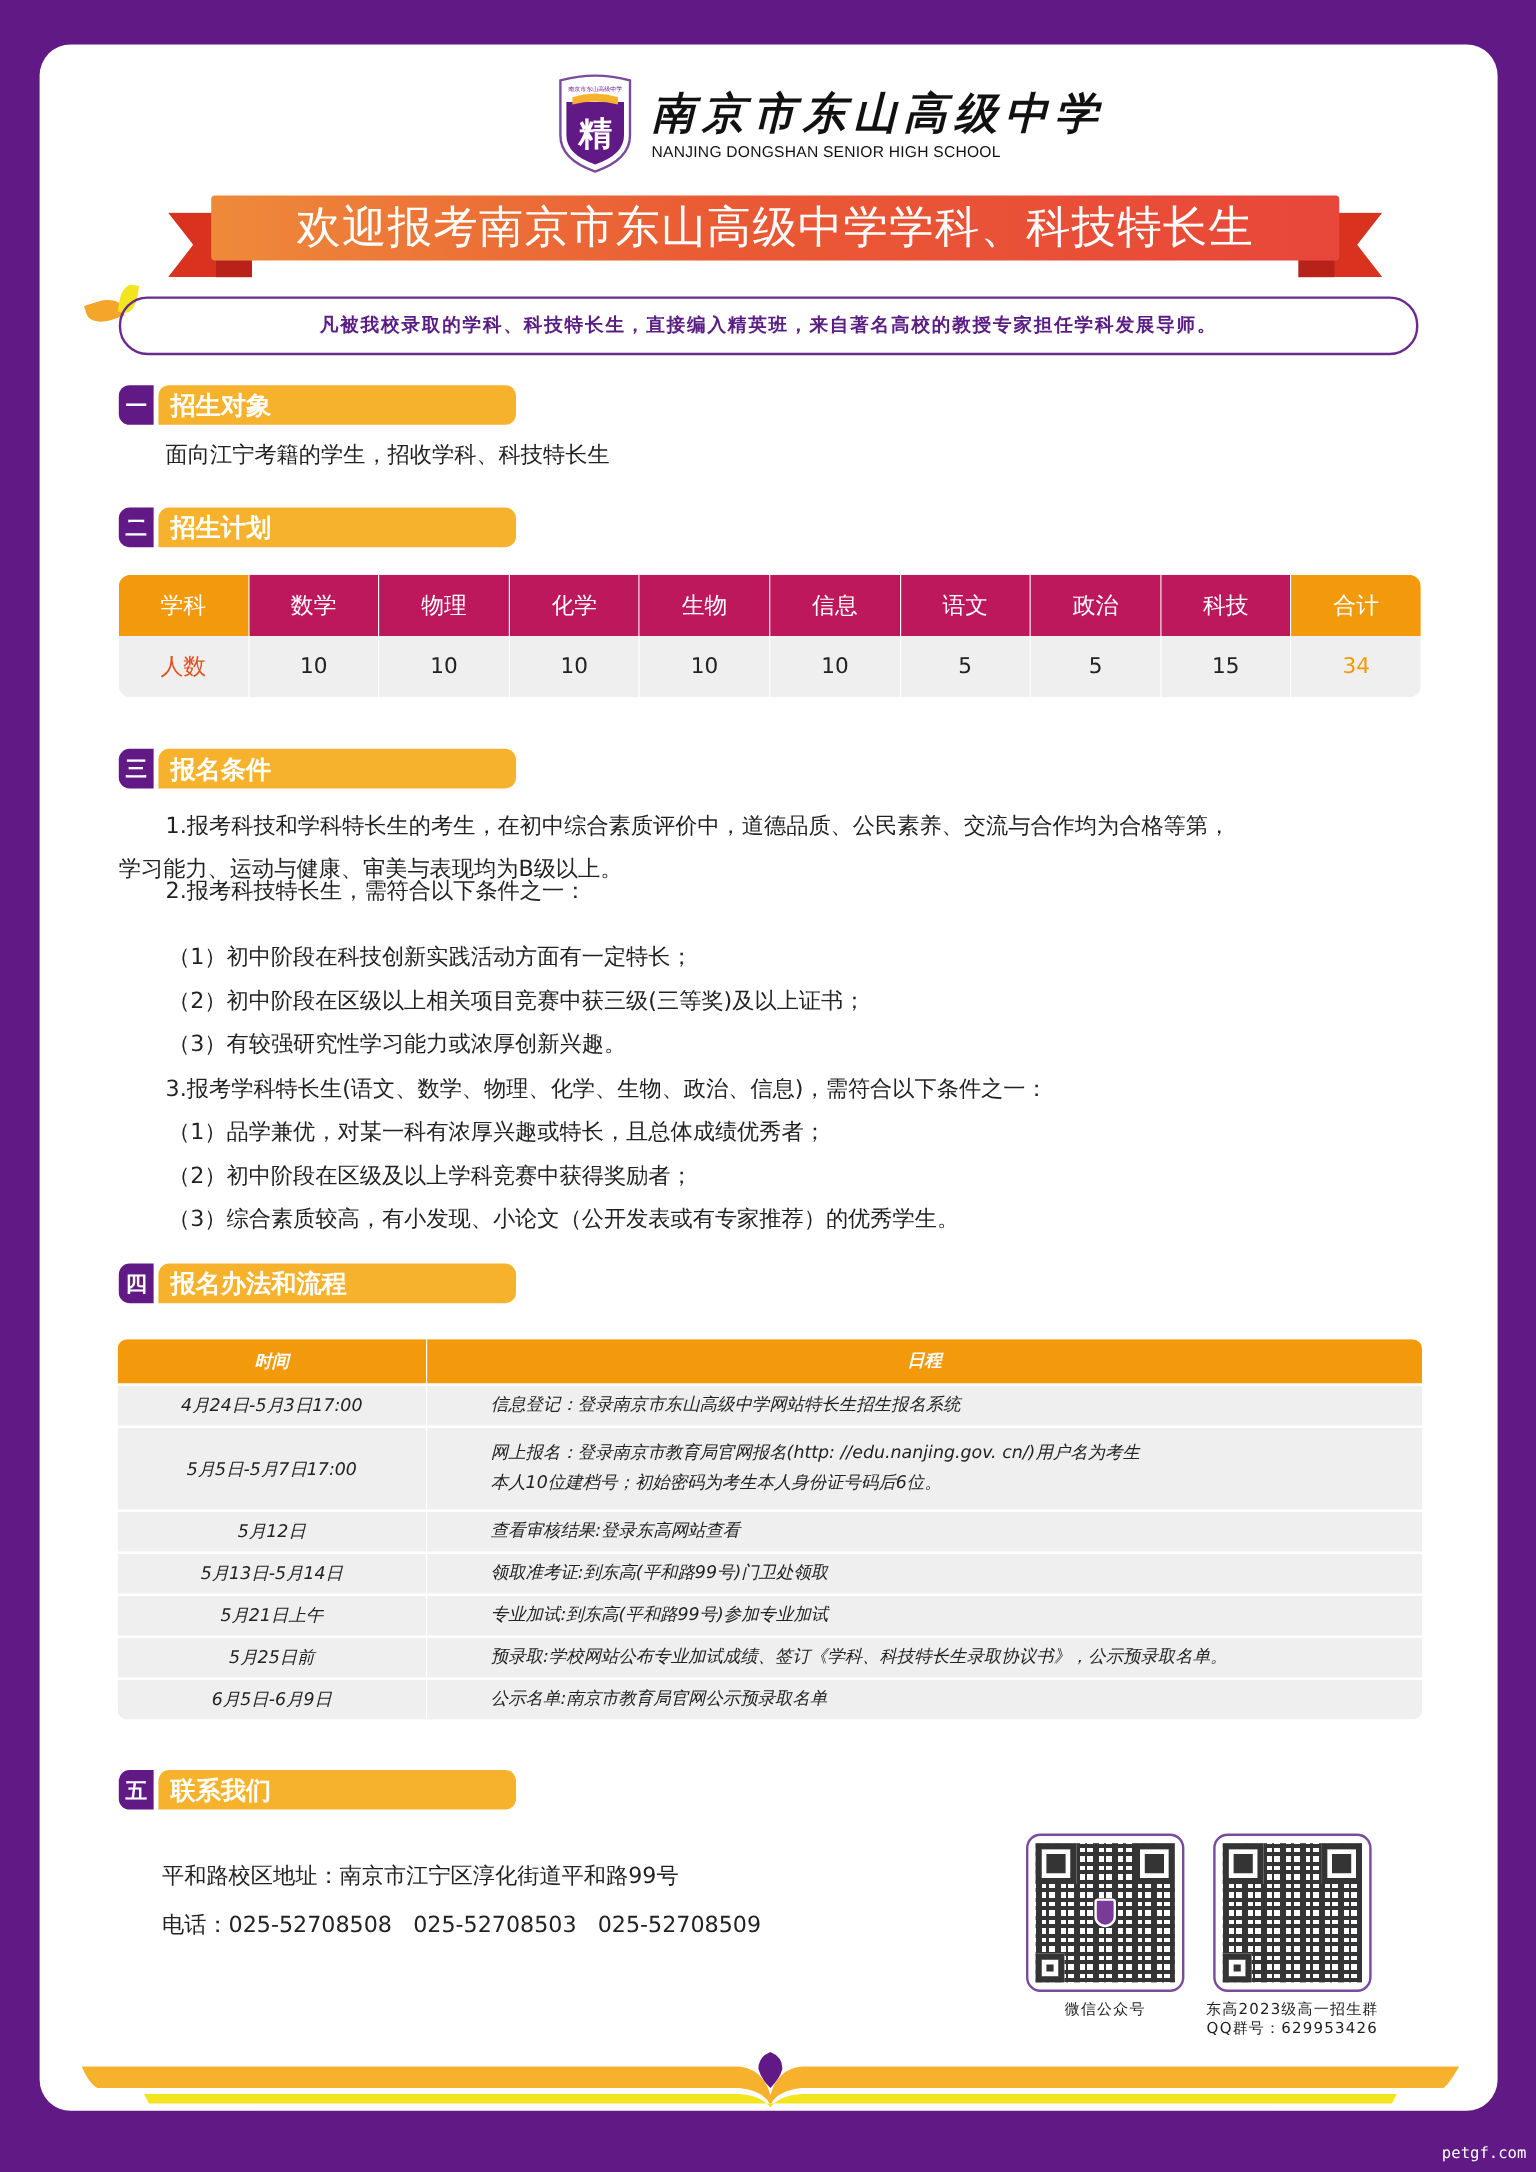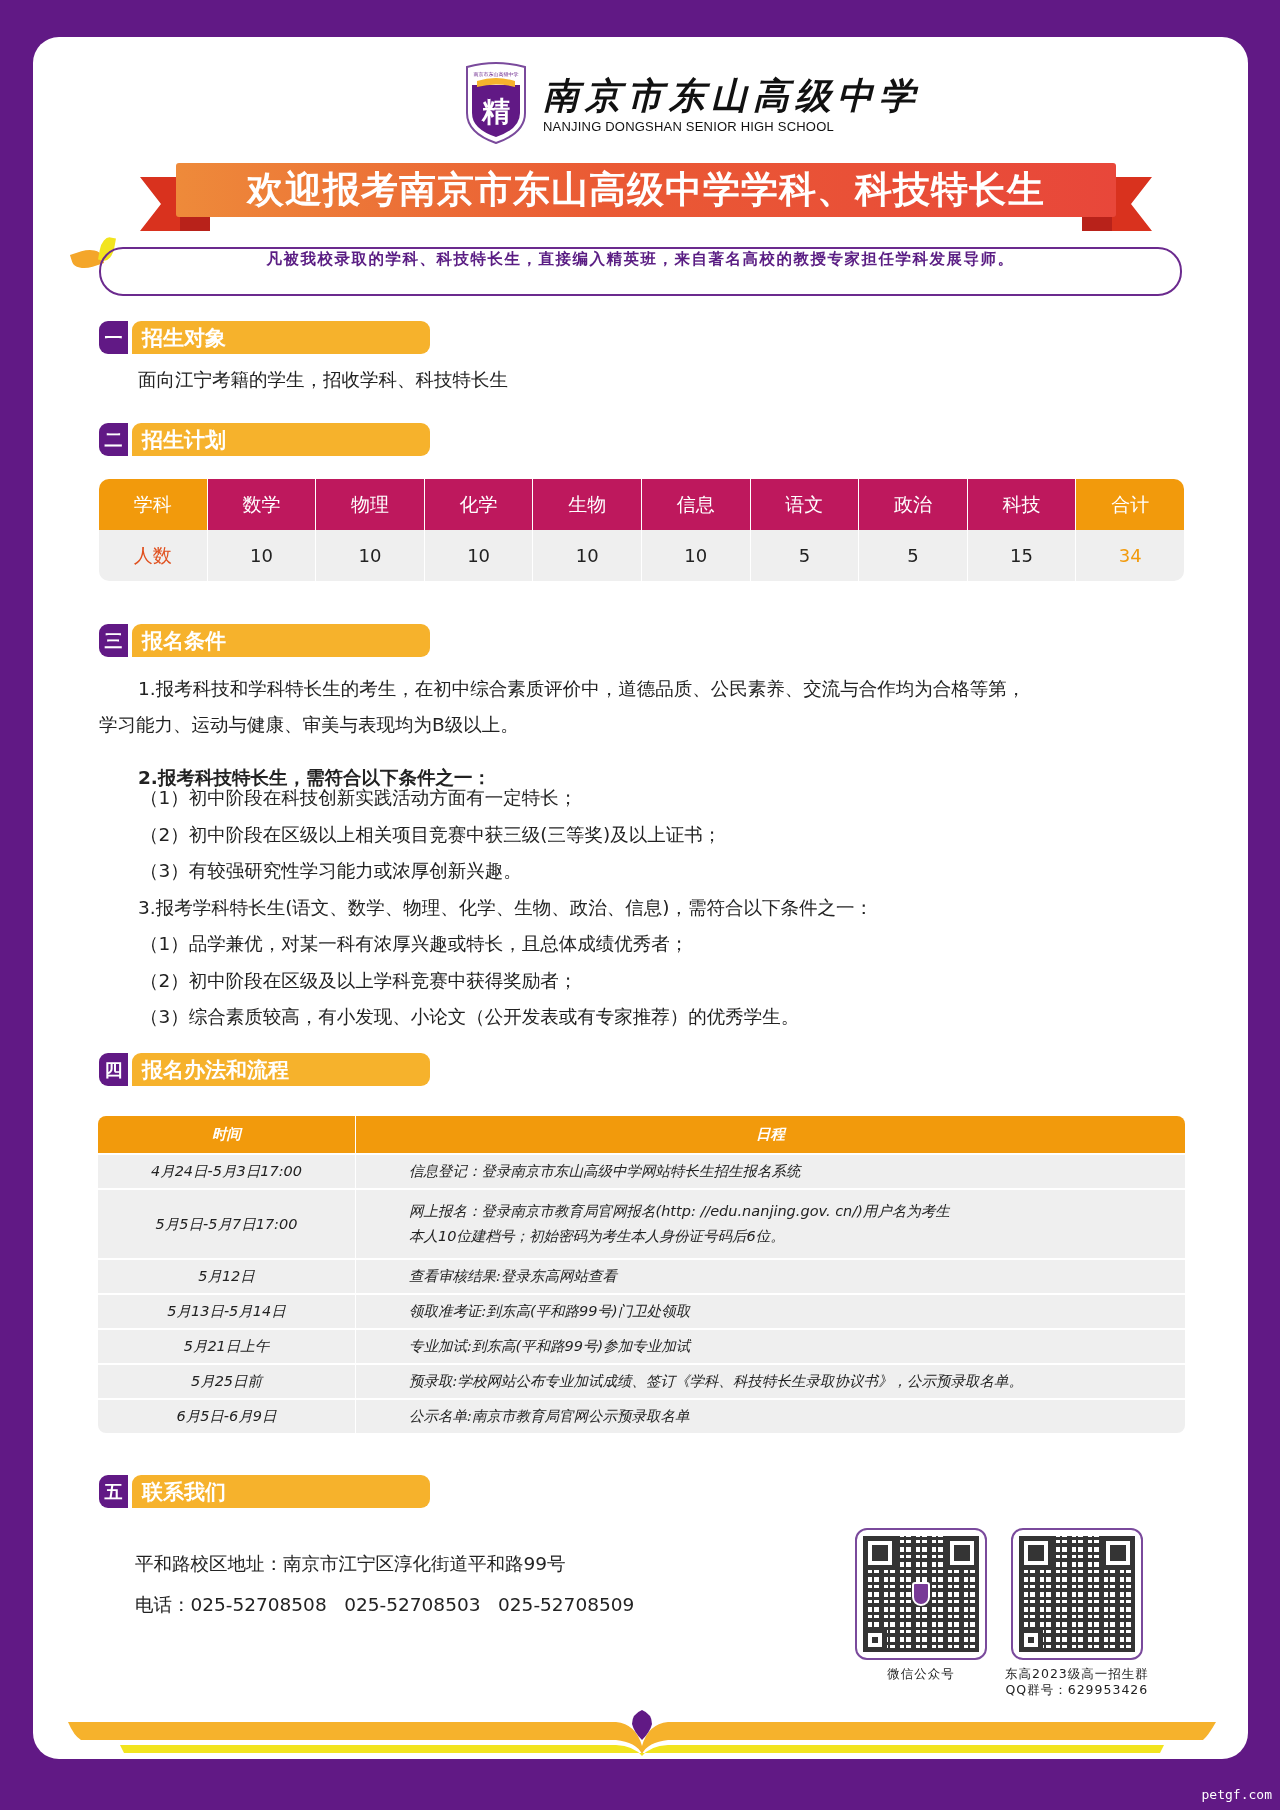--- a/index.html
+++ b/index.html
@@ -46,27 +46,27 @@
   .ribbon-fold { position: absolute; top: 50px; width: 30px; height: 18px; background: #b8221a; }
   .ribbon-fold.left { left: 40px; }
   .ribbon-fold.right { right: 40px; }
   .ribbon-main {
     position: absolute; left: 36px; right: 36px; top: 0; height: 54px;
     background: linear-gradient(90deg, #ee8a3a 0%, #ea5a34 45%, #e8473a 100%);
     border-radius: 3px;
     display: flex; align-items: center; justify-content: center;
   }
   .ribbon-main span {
-    color: #fff; font-size: 37px; font-weight: bold; letter-spacing: 1px;
+    color: #fff; font-size: 37px; font-weight: normal; letter-spacing: 1px;
   }
   
   .intro {
     position: absolute; left: 99px; top: 247px; width: 1083px; height: 49px;
     border: 2px solid #6b2a8e; border-radius: 24px;
-    display: flex; align-items: flex-start; justify-content: center;
+    display: flex; align-items: center; justify-content: center;
   }
   .intro span { color: #5a1d83; font-size: 15.5px; font-weight: bold; letter-spacing: 1.5px; }
   .leaf { position: absolute; border-radius: 0 60% 0 60%; }
   .leaf.orange { left: 72px; top: 250px; width: 30px; height: 18px; background: #f4a62a; transform: rotate(-18deg); }
   .leaf.yellow { left: 100px; top: 237px; width: 14px; height: 24px; background: #f2e41e; border-radius: 60% 0 60% 0; transform: rotate(10deg); }
   
   .sec-head { position: absolute; left: 99px; height: 33px; display: flex; align-items: stretch; }
   .sec-num {
     width: 29px; background: #611985; color: #fff; font-weight: bold; font-size: 18px;
     display: flex; align-items: center; justify-content: center;
@@ -224,21 +224,21 @@
   </div>
 </div>
 
 <div class="sec-head" style="top:624px">
   <div class="sec-num">三</div>
   <div class="sec-title">报名条件</div>
 </div>
 <div>
   <div class="body-text" style="left:138px; top:671px;">1.报考科技和学科特长生的考生，在初中综合素质评价中，道德品质、公民素养、交流与合作均为合格等第，</div>
   <div class="body-text" style="left:99px; top:707px;">学习能力、运动与健康、审美与表现均为B级以上。</div>
-  <div class="body-text" style="left:138px; top:760px;font-weight:bold;">2.报考科技特长生，需符合以下条件之一：</div>
+  <div class="body-text" style="left:138px; top:725px;">2.报考科技特长生，需符合以下条件之一：</div>
   <div class="body-text" style="left:140px; top:780px;">（1）初中阶段在科技创新实践活动方面有一定特长；</div>
   <div class="body-text" style="left:140px; top:817px;">（2）初中阶段在区级以上相关项目竞赛中获三级(三等奖)及以上证书；</div>
   <div class="body-text" style="left:140px; top:853px;">（3）有较强研究性学习能力或浓厚创新兴趣。</div>
   <div class="body-text" style="left:138px; top:890px;">3.报考学科特长生(语文、数学、物理、化学、生物、政治、信息)，需符合以下条件之一：</div>
   <div class="body-text" style="left:140px; top:926px;">（1）品学兼优，对某一科有浓厚兴趣或特长，且总体成绩优秀者；</div>
   <div class="body-text" style="left:140px; top:963px;">（2）初中阶段在区级及以上学科竞赛中获得奖励者；</div>
   <div class="body-text" style="left:140px; top:999px;">（3）综合素质较高，有小发现、小论文（公开发表或有专家推荐）的优秀学生。</div>
 </div>
 
 <div class="sec-head" style="top:1053px">

